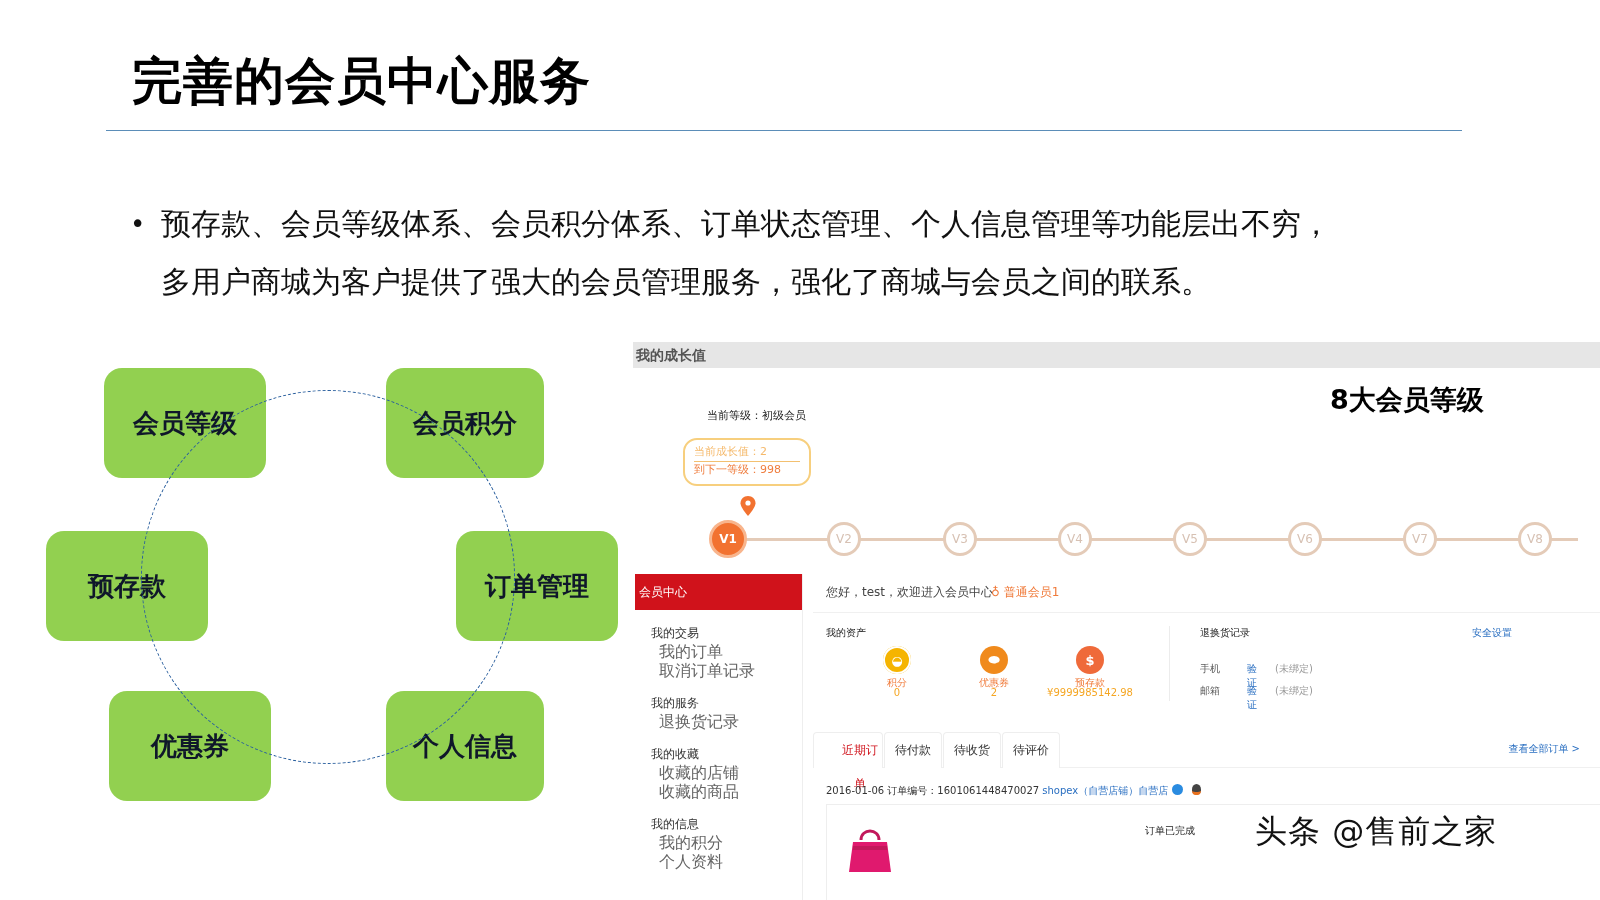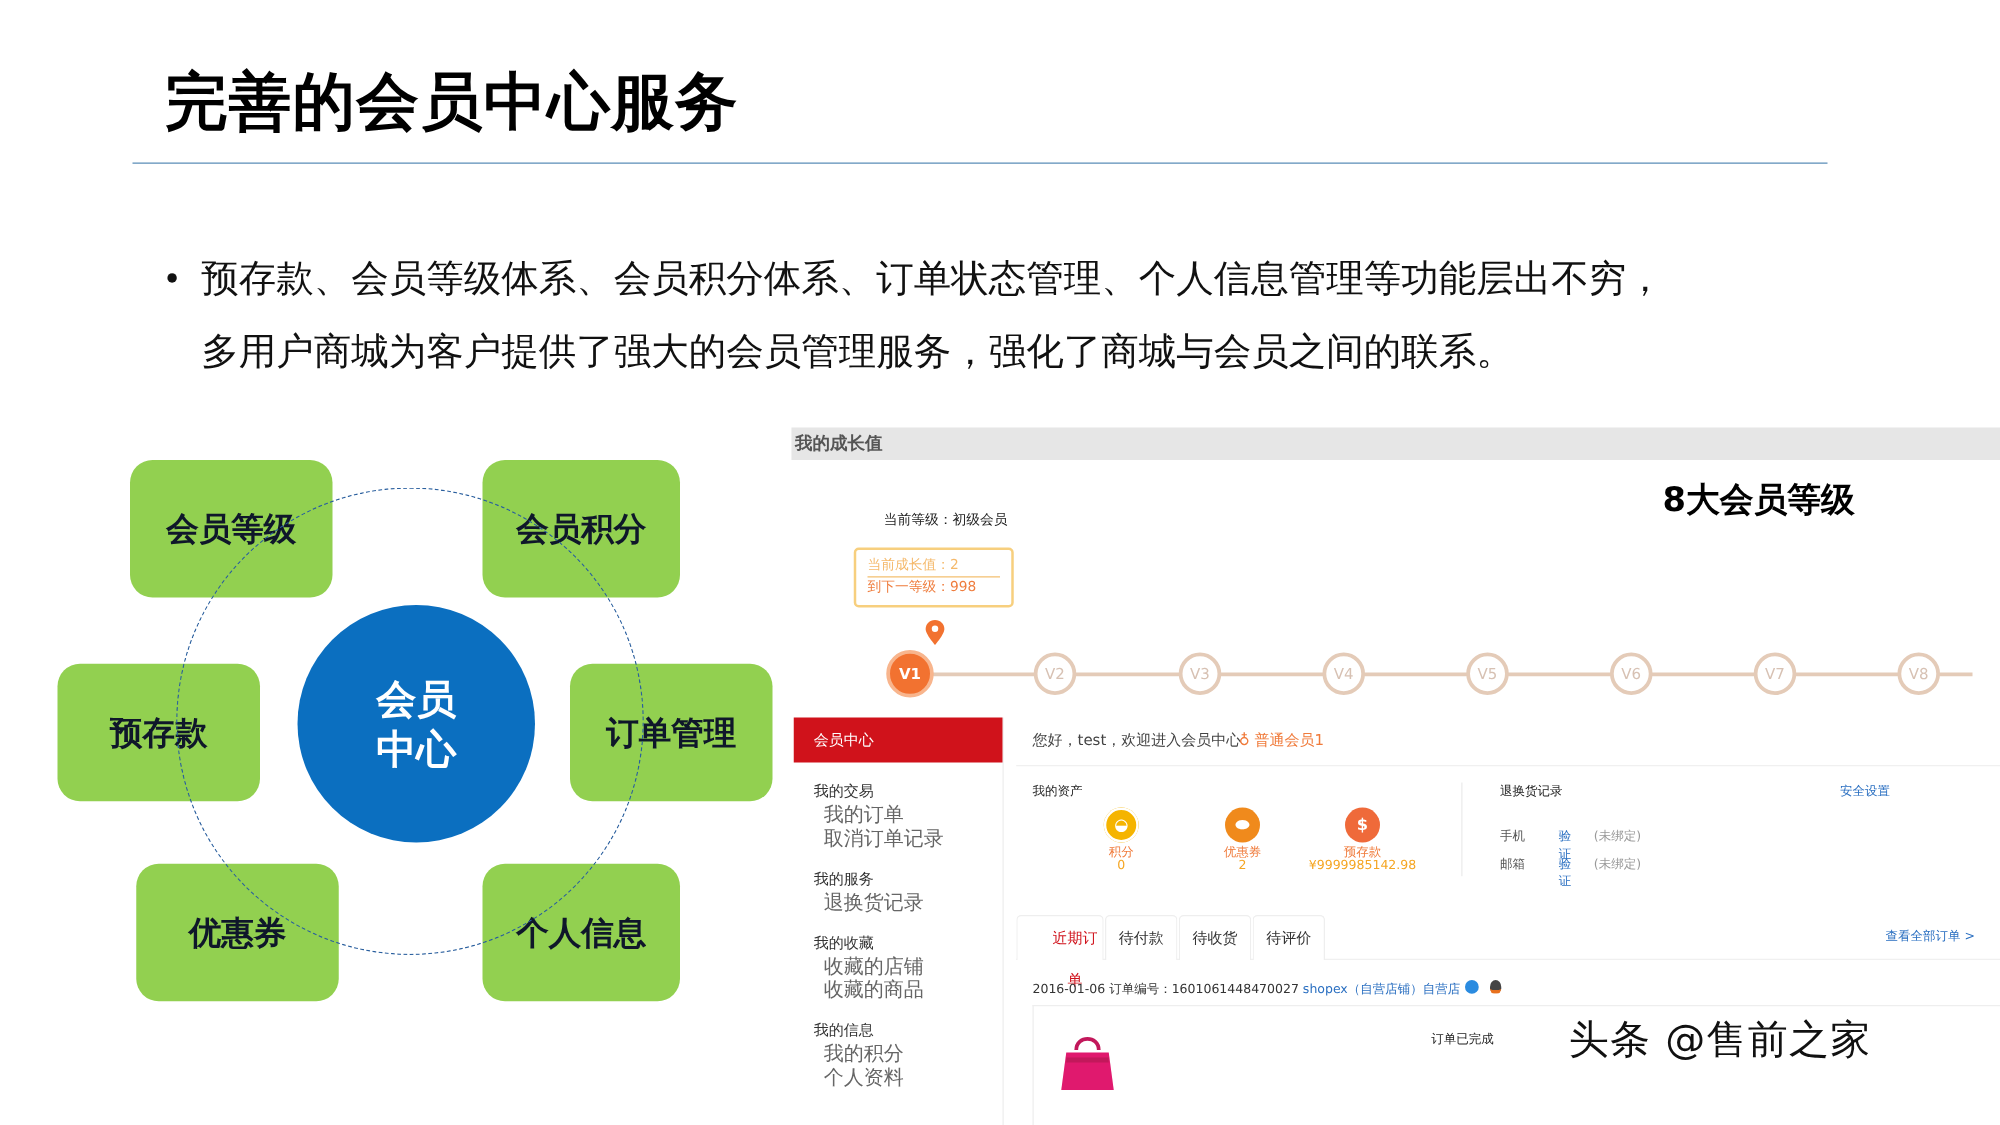--- a/index.html
+++ b/index.html
@@ -17,32 +17,32 @@
   .diagram { position: absolute; left: 0; top: 350px; width: 630px; height: 480px; }
   .dash-circle { position: absolute; left: 141px; top: 40px; width: 374px; height: 374px; border-radius: 50%; border: 1.5px dashed #2a5f9e; z-index: 2; pointer-events: none; }
   .center-node { position: absolute; left: 238px; top: 134px; width: 190px; height: 190px; border-radius: 50%; background: #0b6fc0; color: #fff; display: flex; align-items: center; justify-content: center; text-align: center; font-size: 32px; font-weight: bold; line-height: 40px; z-index: 1; }
   .node { position: absolute; width: 160px; height: 110px; border-radius: 18px; background: #92d050; color: #0f172a; display: flex; align-items: center; justify-content: center; font-size: 26px; font-weight: bold; z-index: 1; }
 
   
   .panel { position: absolute; left: 633px; top: 340px; width: 967px; height: 560px; background: #fff; overflow: hidden; }
   .growth-bar { position: absolute; left: 0; top: 2px; width: 967px; height: 26px; background: #e6e6e6; font-size: 14px; font-weight: bold; color: #555; padding-left: 3px; line-height: 26px; }
   .levels-heading { position: absolute; left: 697px; top: 42px; font-size: 27px; font-weight: bold; color: #000; }
   .current-level { position: absolute; left: 74px; top: 68px; font-size: 11px; color: #222; }
-  .growth-box { position: absolute; left: 50px; top: 98px; width: 128px; height: 48px; border: 2px solid #f7cf7e; border-radius: 4px; padding: 4px 9px; font-size: 11px; line-height: 16px; }
+  .growth-box { position: absolute; left: 50px; top: 98px; width: 128px; height: 48px; border: 2px solid #f7cf7e; border-radius: 14px; padding: 4px 9px; font-size: 11px; line-height: 16px; }
   .growth-box .cur { color: #f5b96b; border-bottom: 1px solid #f3c070; padding-bottom: 1px; }
   .growth-box .next { color: #ef7d3e; }
   .pin { position: absolute; left: 107px; top: 156px; width: 16px; height: 20px; }
 
   .track { position: absolute; left: 78px; top: 180px; width: 887px; height: 38px; }
   .track-line { position: absolute; left: 20px; right: 20px; top: 18px; height: 3px; background: #e4cbb8; }
   .lvl { position: absolute; top: 2px; width: 34px; height: 34px; border-radius: 50%; border: 3px solid #e4cbb8; background: #fff; color: #d7c1b3; font-size: 12px; display: flex; align-items: center; justify-content: center; }
   .lvl.active { background: #f27230; border-color: #f8b58d; color: #fff; font-weight: bold; width: 38px; height: 38px; top: 0; }
 
   .side-menu { position: absolute; left: 2px; top: 234px; width: 168px; height: 330px; border-right: 1px solid #eee; }
-  .side-head { height: 36px; background: #d0121b; color: #fff; font-size: 12px; line-height: 36px; padding-left: 16px; }
+  .side-head { height: 36px; background: #d0121b; color: #fff; font-size: 12px; line-height: 36px; padding-left: 4px; }
   .side-group { font-size: 12px; color: #333; padding-left: 16px; margin-top: 15px; }
   .side-item { font-size: 16px; color: #666; padding-left: 24px; line-height: 19px; display: block; }
   .side-group-wrap { margin-bottom: 0; }
 
   .main-area { position: absolute; left: 180px; top: 234px; width: 787px; height: 330px; }
   .welcome { position: absolute; left: 13px; top: 10px; font-size: 12px; color: #444; }
   .badge { position: absolute; left: 178px; top: 10px; font-size: 12px; color: #f07a3a; }
   .welcome-rule { position: absolute; left: 0; top: 38px; width: 787px; height: 1px; background: #f0f0f0; }
   .assets-label { position: absolute; left: 13px; top: 52px; font-size: 10px; color: #222; }
   .asset { position: absolute; top: 72px; width: 110px; text-align: center; }
@@ -78,26 +78,20 @@
 <div class="title-rule"></div>
 
 <div class="bullet">
   <span class="dot">•</span>
   <span class="line">预存款、会员等级体系、会员积分体系、订单状态管理、个人信息管理等功能层出不穷，</span>
   <span class="line">多用户商城为客户提供了强大的会员管理服务，强化了商城与会员之间的联系。</span>
 </div>
 
 <div class="diagram">
   <div class="dash-circle"></div>
-  <div class="center-node">
-    <div>
-      <div>会员</div>
-      <div>中心</div>
-    </div>
-  </div>
   <div class="node" style="left:104px;top:18px;width:162px;">会员等级</div>
   <div class="node" style="left:386px;top:18px;width:158px;">会员积分</div>
   <div class="node" style="left:46px;top:181px;width:162px;">预存款</div>
   <div class="node" style="left:456px;top:181px;width:162px;">订单管理</div>
   <div class="node" style="left:109px;top:341px;width:162px;">优惠券</div>
   <div class="node" style="left:386px;top:341px;width:158px;">个人信息</div>
 </div>
 
 <div class="panel">
   <div class="growth-bar">我的成长值</div>

